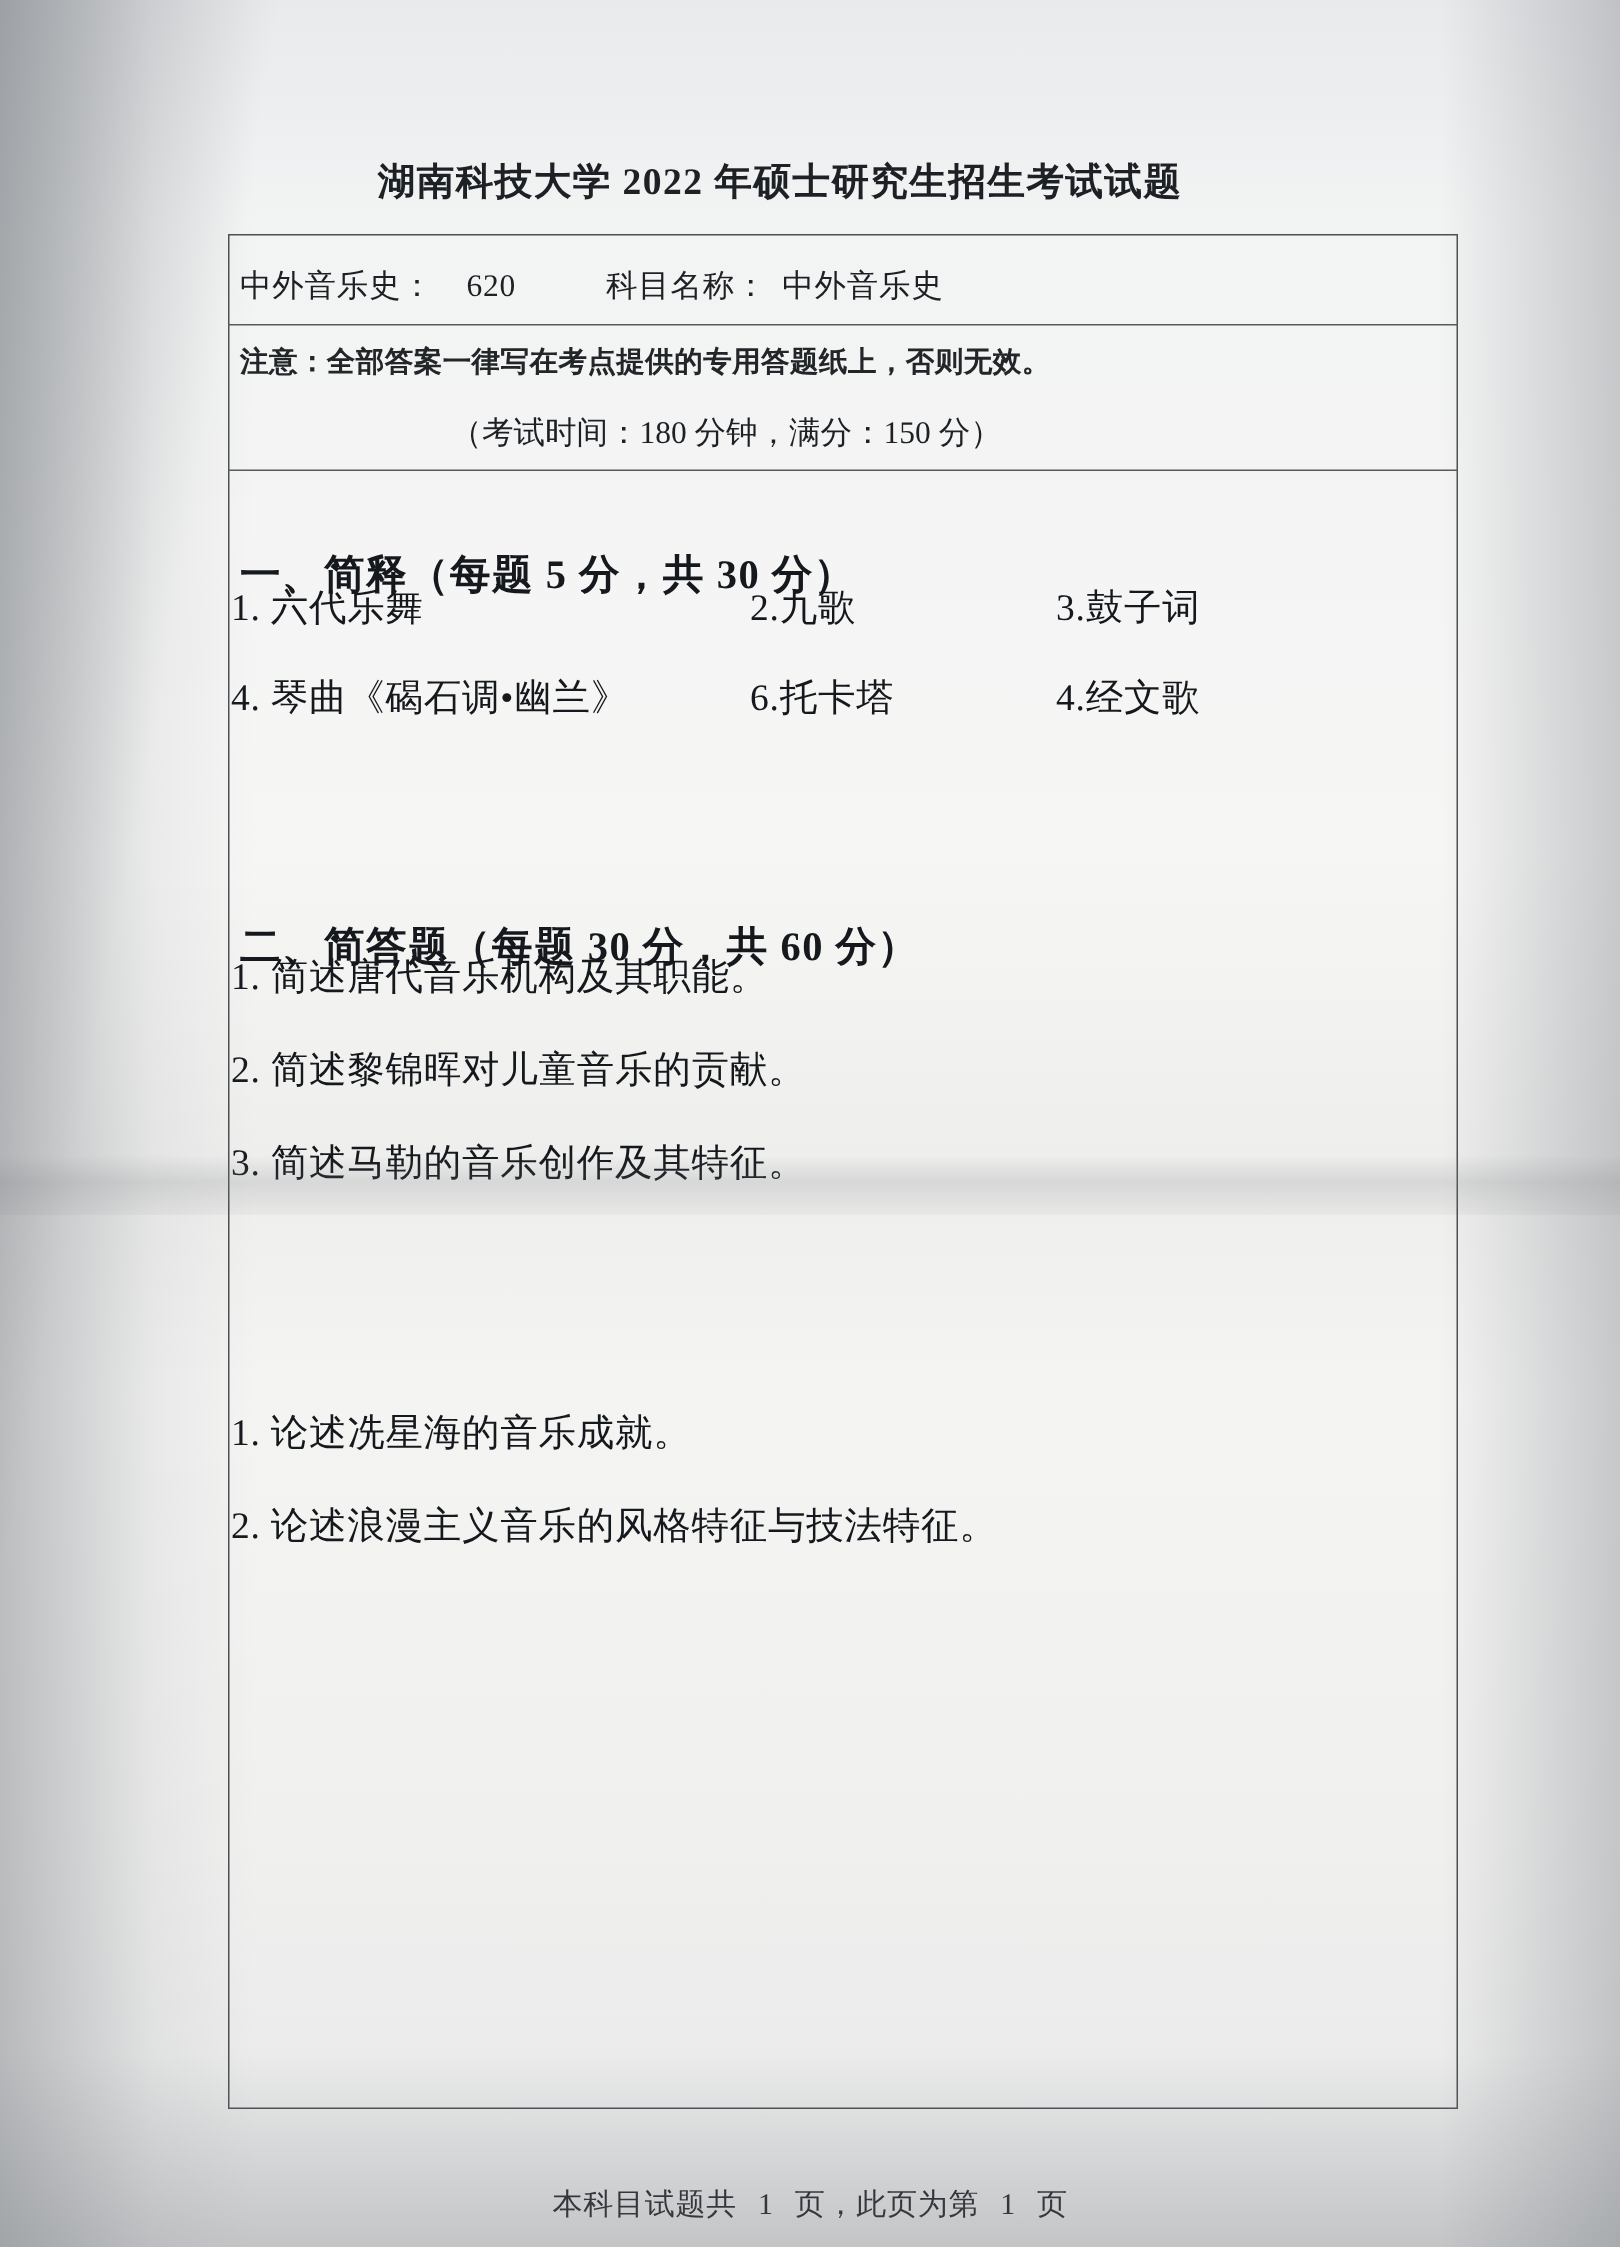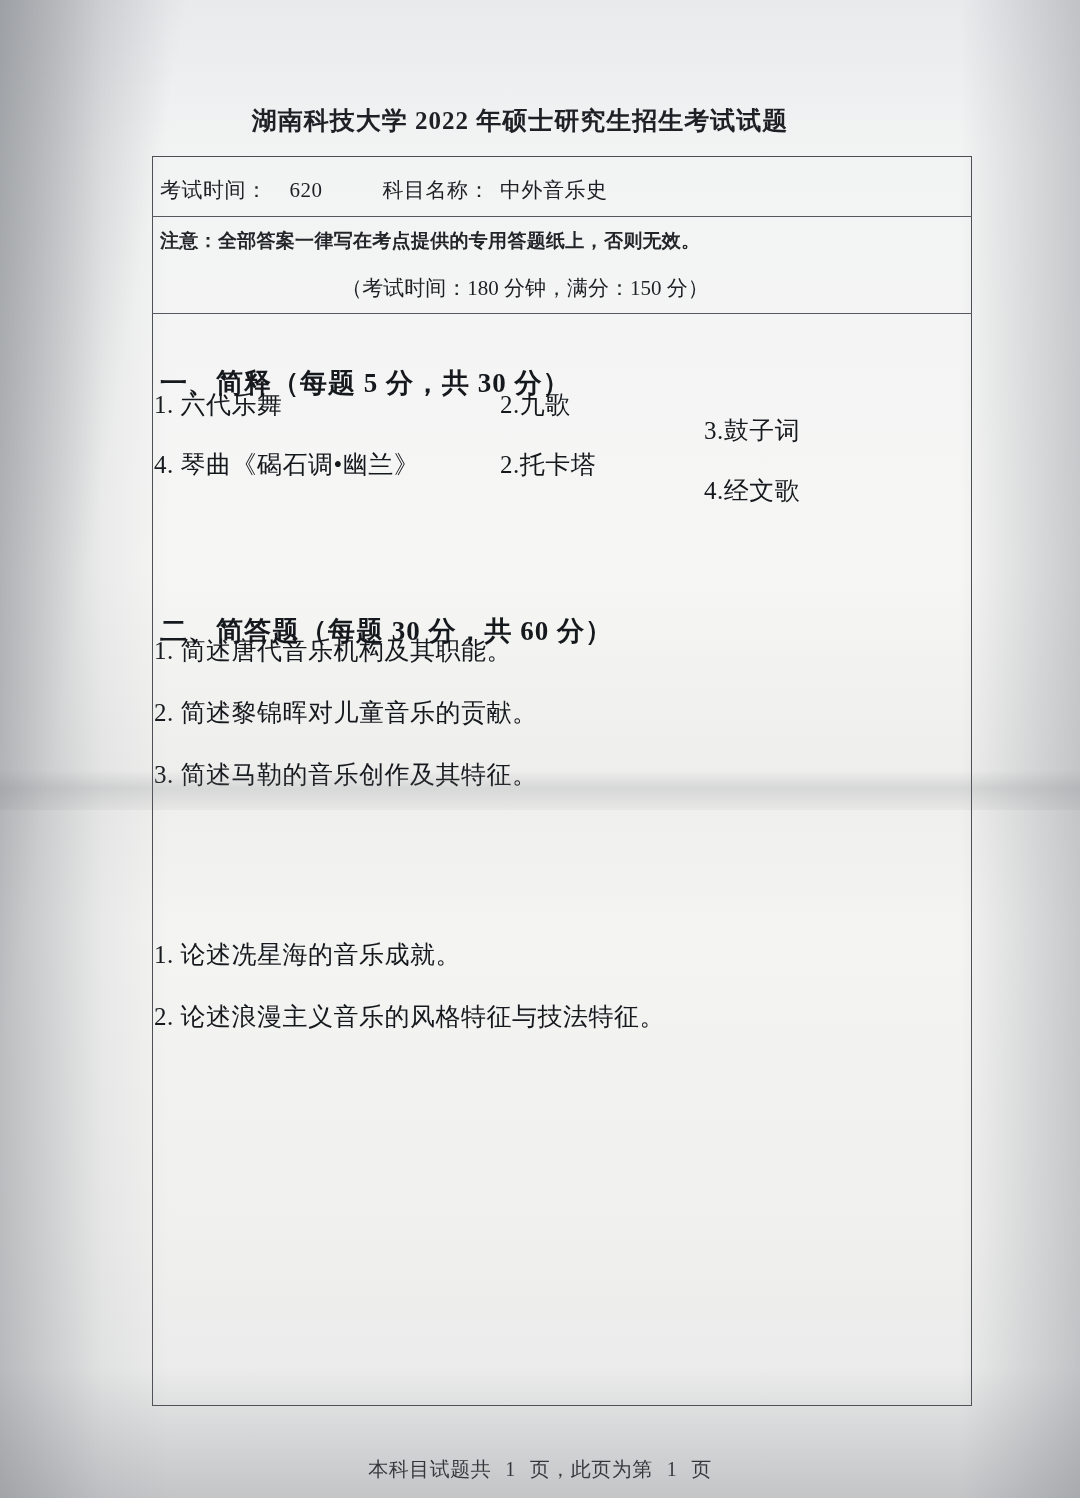--- a/index.html
+++ b/index.html
@@ -108,21 +108,20 @@
     color: #232629;
   }
 
   #time-line {
     left: 152px;
     top: 274px;
     width: 664px;
     text-align: center;
     font-size: 21px;
     color: #1d2024;
-    padding-left: 41px;
   }
 
   .section-head {
     position: absolute;
     left: 160px;
     font-size: 27px;
     font-weight: 600;
     color: #15181c;
     letter-spacing: 1px;
     margin-top: 39px;
@@ -140,21 +139,21 @@
 
   
   #s1r1 { left: 154px; top: 388px; width: 810px; }
   #s1r2 { left: 154px; top: 448px; width: 810px; }
   .term {
     position: absolute;
     white-space: nowrap;
   }
   .c1 { left: 0; }
   .c2 { left: 346px; }
-  .c3 { left: 550px; margin-top: 26px; }
+  .c3 { left: 550px; }
 
   
   #s2q1 { left: 154px; top: 634px; }
   #s2q2 { left: 154px; top: 696px; }
   #s2q3 { left: 154px; top: 758px; }
 
   
   #s3q1 { left: 154px; top: 938px; }
   #s3q2 { left: 154px; top: 1000px; }
 
@@ -175,38 +174,38 @@
 
 <div id="paper">
 
   <div id="doc-title">湖南科技大学 2022 年硕士研究生招生考试试题</div>
 
   <div id="sheet-box"></div>
   <div class="hrule" id="rule1"></div>
   <div class="hrule" id="rule2"></div>
 
   <div class="row" id="subject-line">
-    <span>考试时间：</span><span class="gap-a"></span><span>620</span><span class="gap-b"></span><span>科目名称：</span><span class="gap-c"></span><span>中外音乐史</span>
+    <span>中外音乐史：</span><span class="gap-a"></span><span>620</span><span class="gap-b"></span><span>科目名称：</span><span class="gap-c"></span><span>中外音乐史</span>
   </div>
 
   <div class="row" id="notice-line">注意：全部答案一律写在考点提供的专用答题纸上，否则无效。</div>
 
   <div class="row" id="time-line">（考试时间：180 分钟，满分：150 分）</div>
 
   <div class="section-head" id="sec1">一、简释（每题 5 分，共 30 分）</div>
 
   <div class="qline" id="s1r1">
     <span class="term c1">1. 六代乐舞</span>
     <span class="term c2">2.九歌</span>
     <span class="term c3">3.鼓子词</span>
   </div>
 
   <div class="qline" id="s1r2">
     <span class="term c1">4. 琴曲《碣石调•幽兰》</span>
-    <span class="term c2">2.托卡塔</span>
+    <span class="term c2">6.托卡塔</span>
     <span class="term c3">4.经文歌</span>
   </div>
 
   <div class="section-head" id="sec2">二、简答题（每题 30 分，共 60 分）</div>
   <div class="qline" id="s2q1">1. 简述唐代音乐机构及其职能。</div>
   <div class="qline" id="s2q2">2. 简述黎锦晖对儿童音乐的贡献。</div>
   <div class="qline" id="s2q3">3. 简述马勒的音乐创作及其特征。</div>
 
   <div class="qline" id="s3q1">1. 论述冼星海的音乐成就。</div>
   <div class="qline" id="s3q2">2. 论述浪漫主义音乐的风格特征与技法特征。</div>

